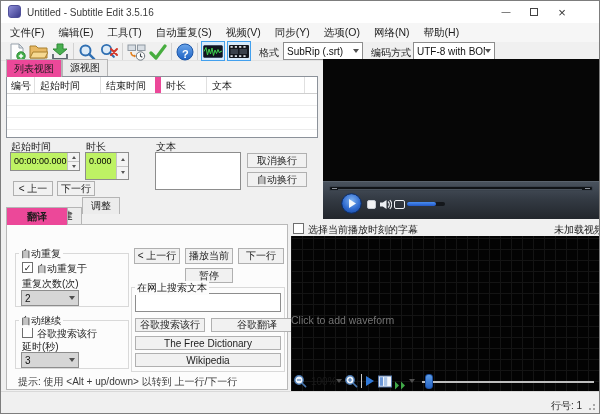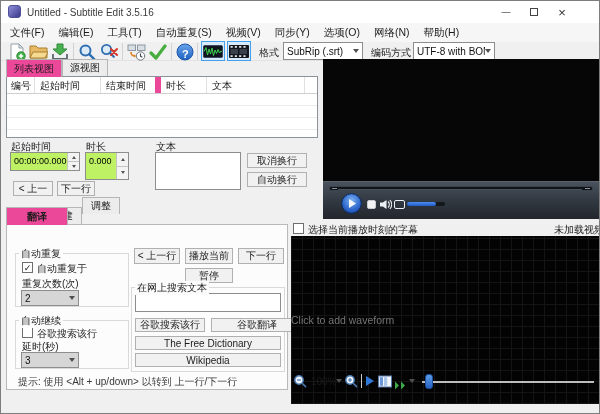--- a/index.html
+++ b/index.html
@@ -336,14 +336,24 @@
           <path d="M1 0.5l4 4-4 4z" fill="#41a848"></path>
           <path d="M7 0.5l4 4-4 4z" fill="#41a848"></path>
         </svg>
     </div>
     <span class="caret abs" style="left:118px;top:7px;"></span>
     <div class="abs" style="left:131px;top:9px;width:172px;height:2px;background:#bdbdbd;">
       <div class="abs" style="left:3px;top:-7px;width:8px;height:15px;border-radius:3px;background:linear-gradient(#5c9ce6,#2563c4);border:1px solid #1d4fa0;"></div>
     </div>
   </div>
 
+  <div class="abs" style="left:0;top:390px;width:598px;height:22px;background:#f0f0f0;border-top:1px solid #d9d9d9;">
+    <span class="lbl" style="left:550px;top:8px;color:#2a2a2a;">行号: 1</span>
+    <svg class="abs" style="left:586px;top:10px;" width="9" height="9">
+        <g fill="#a8a8a8">
+          <rect x="6" y="6" width="2" height="2"></rect>
+          <rect x="6" y="2" width="2" height="2"></rect>
+          <rect x="2" y="6" width="2" height="2"></rect>
+        </g>
+      </svg>
+  </div>
 
 </div>
 
 </body></html>

